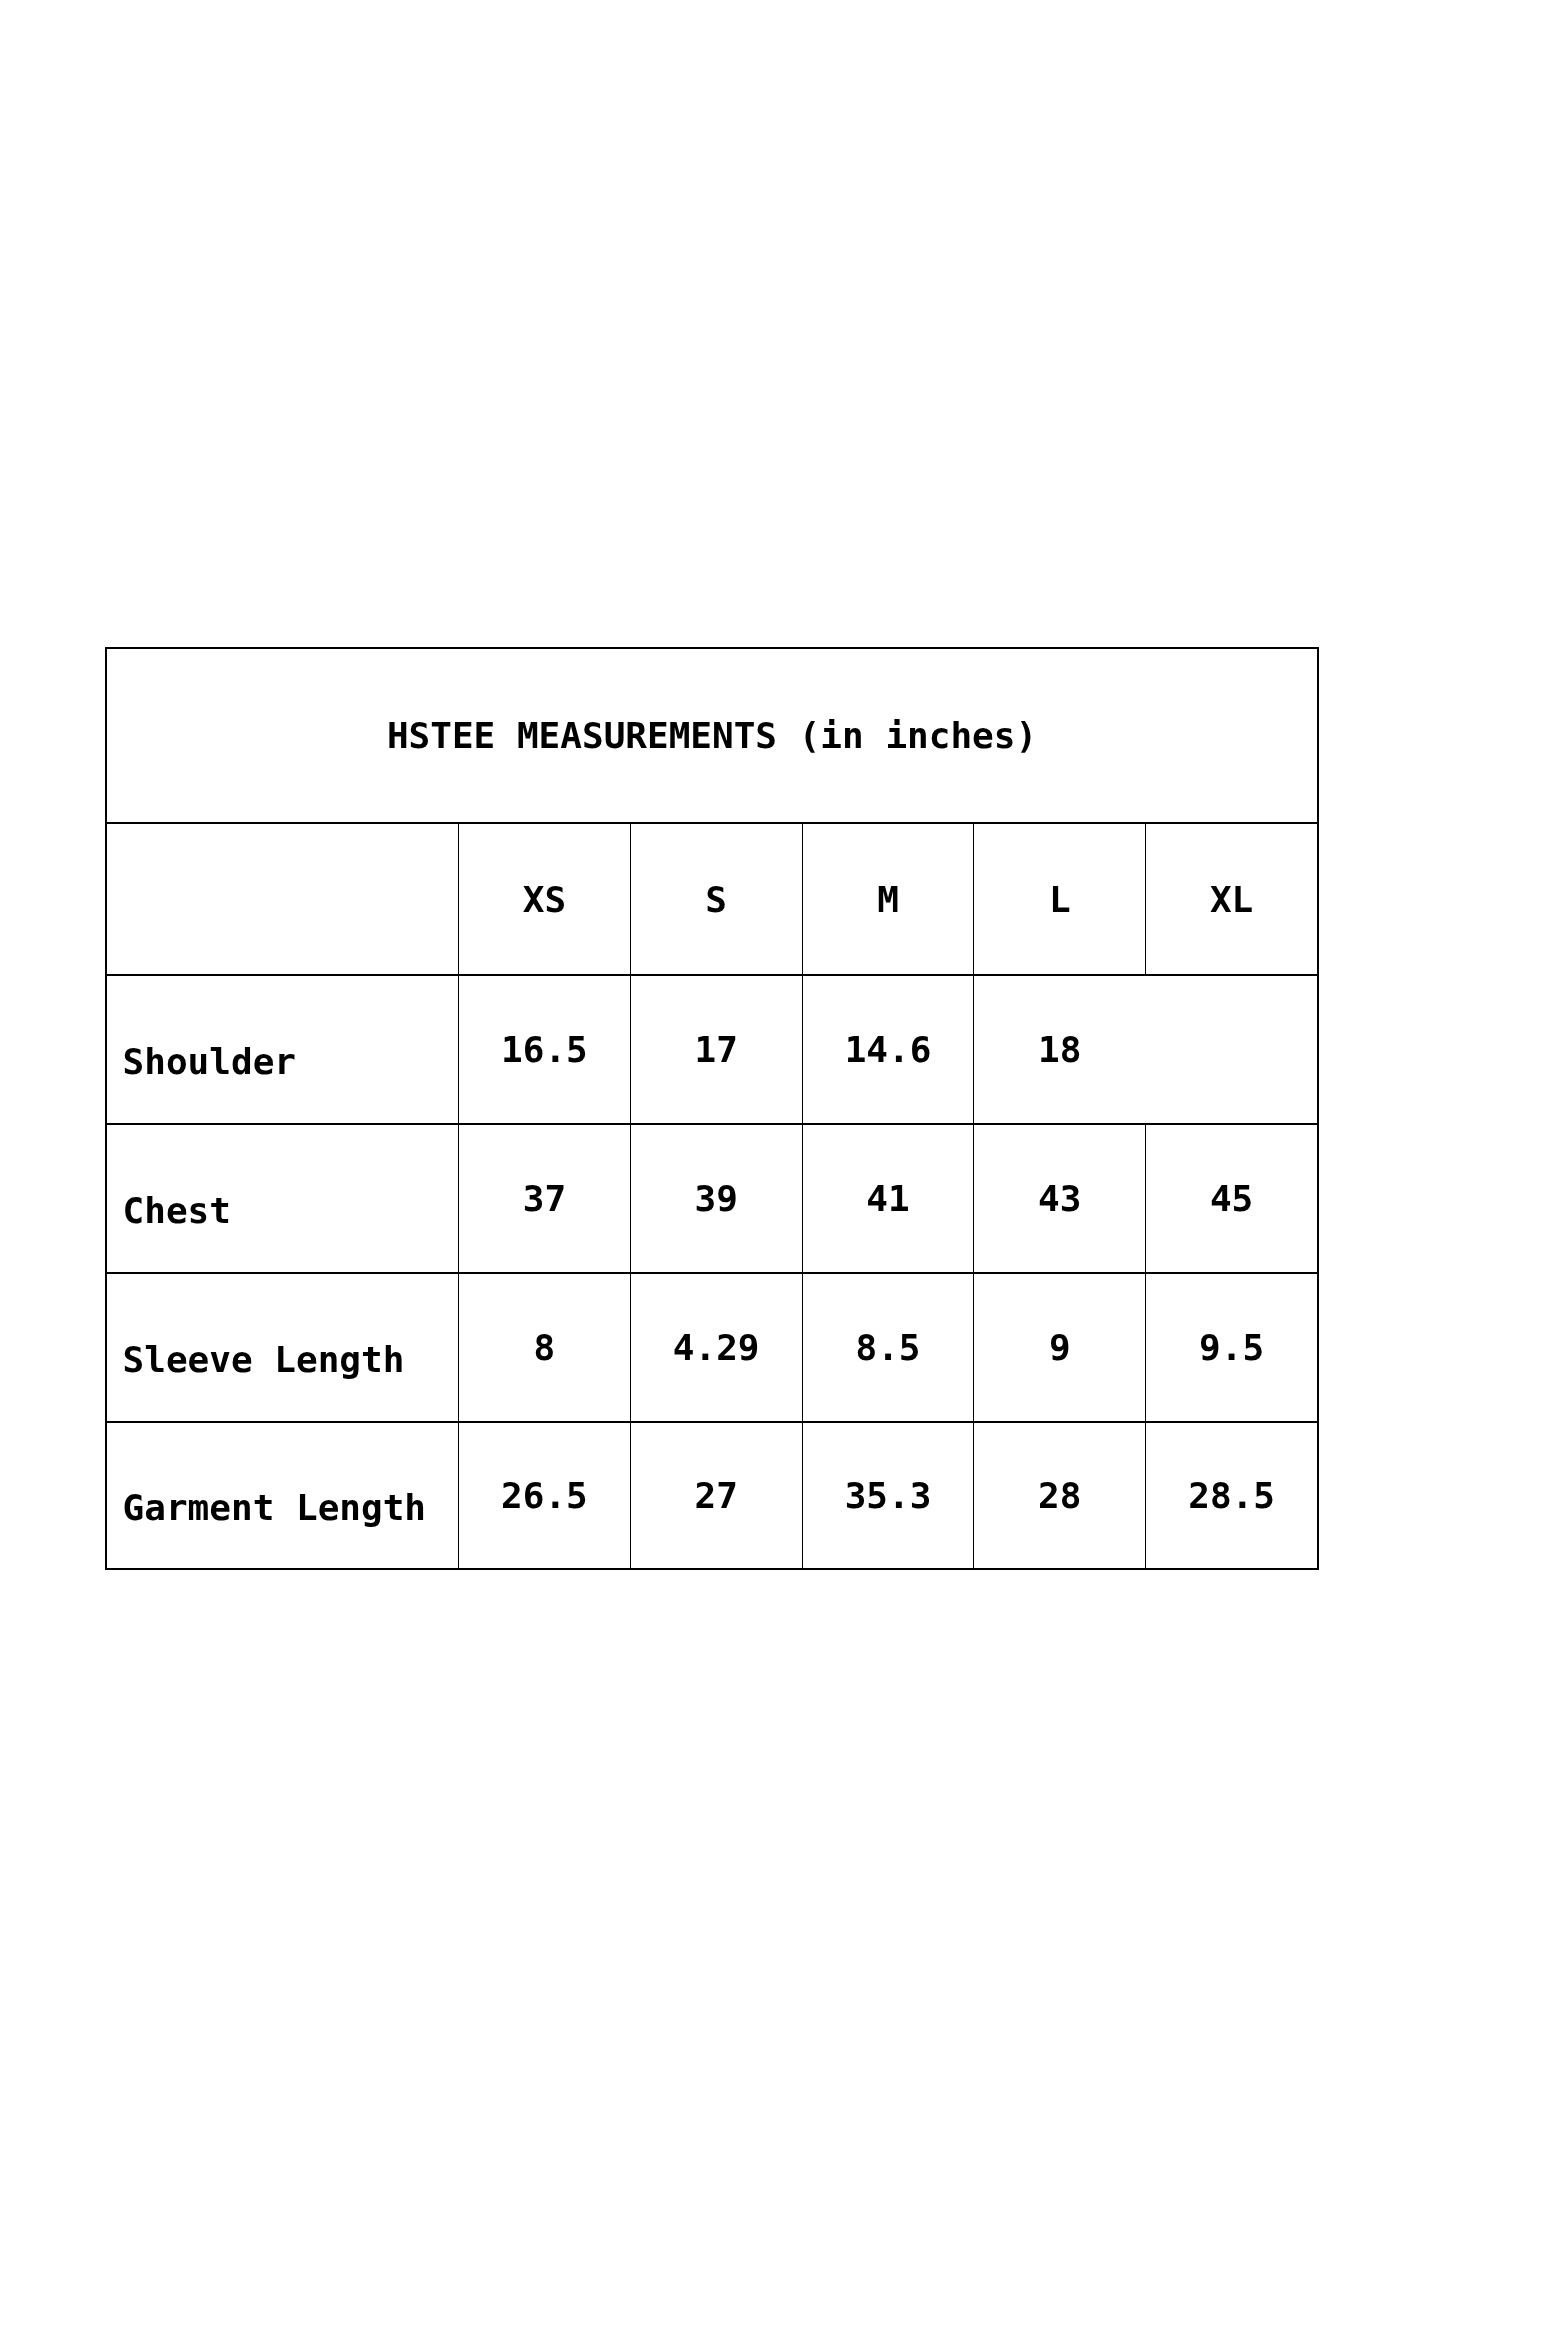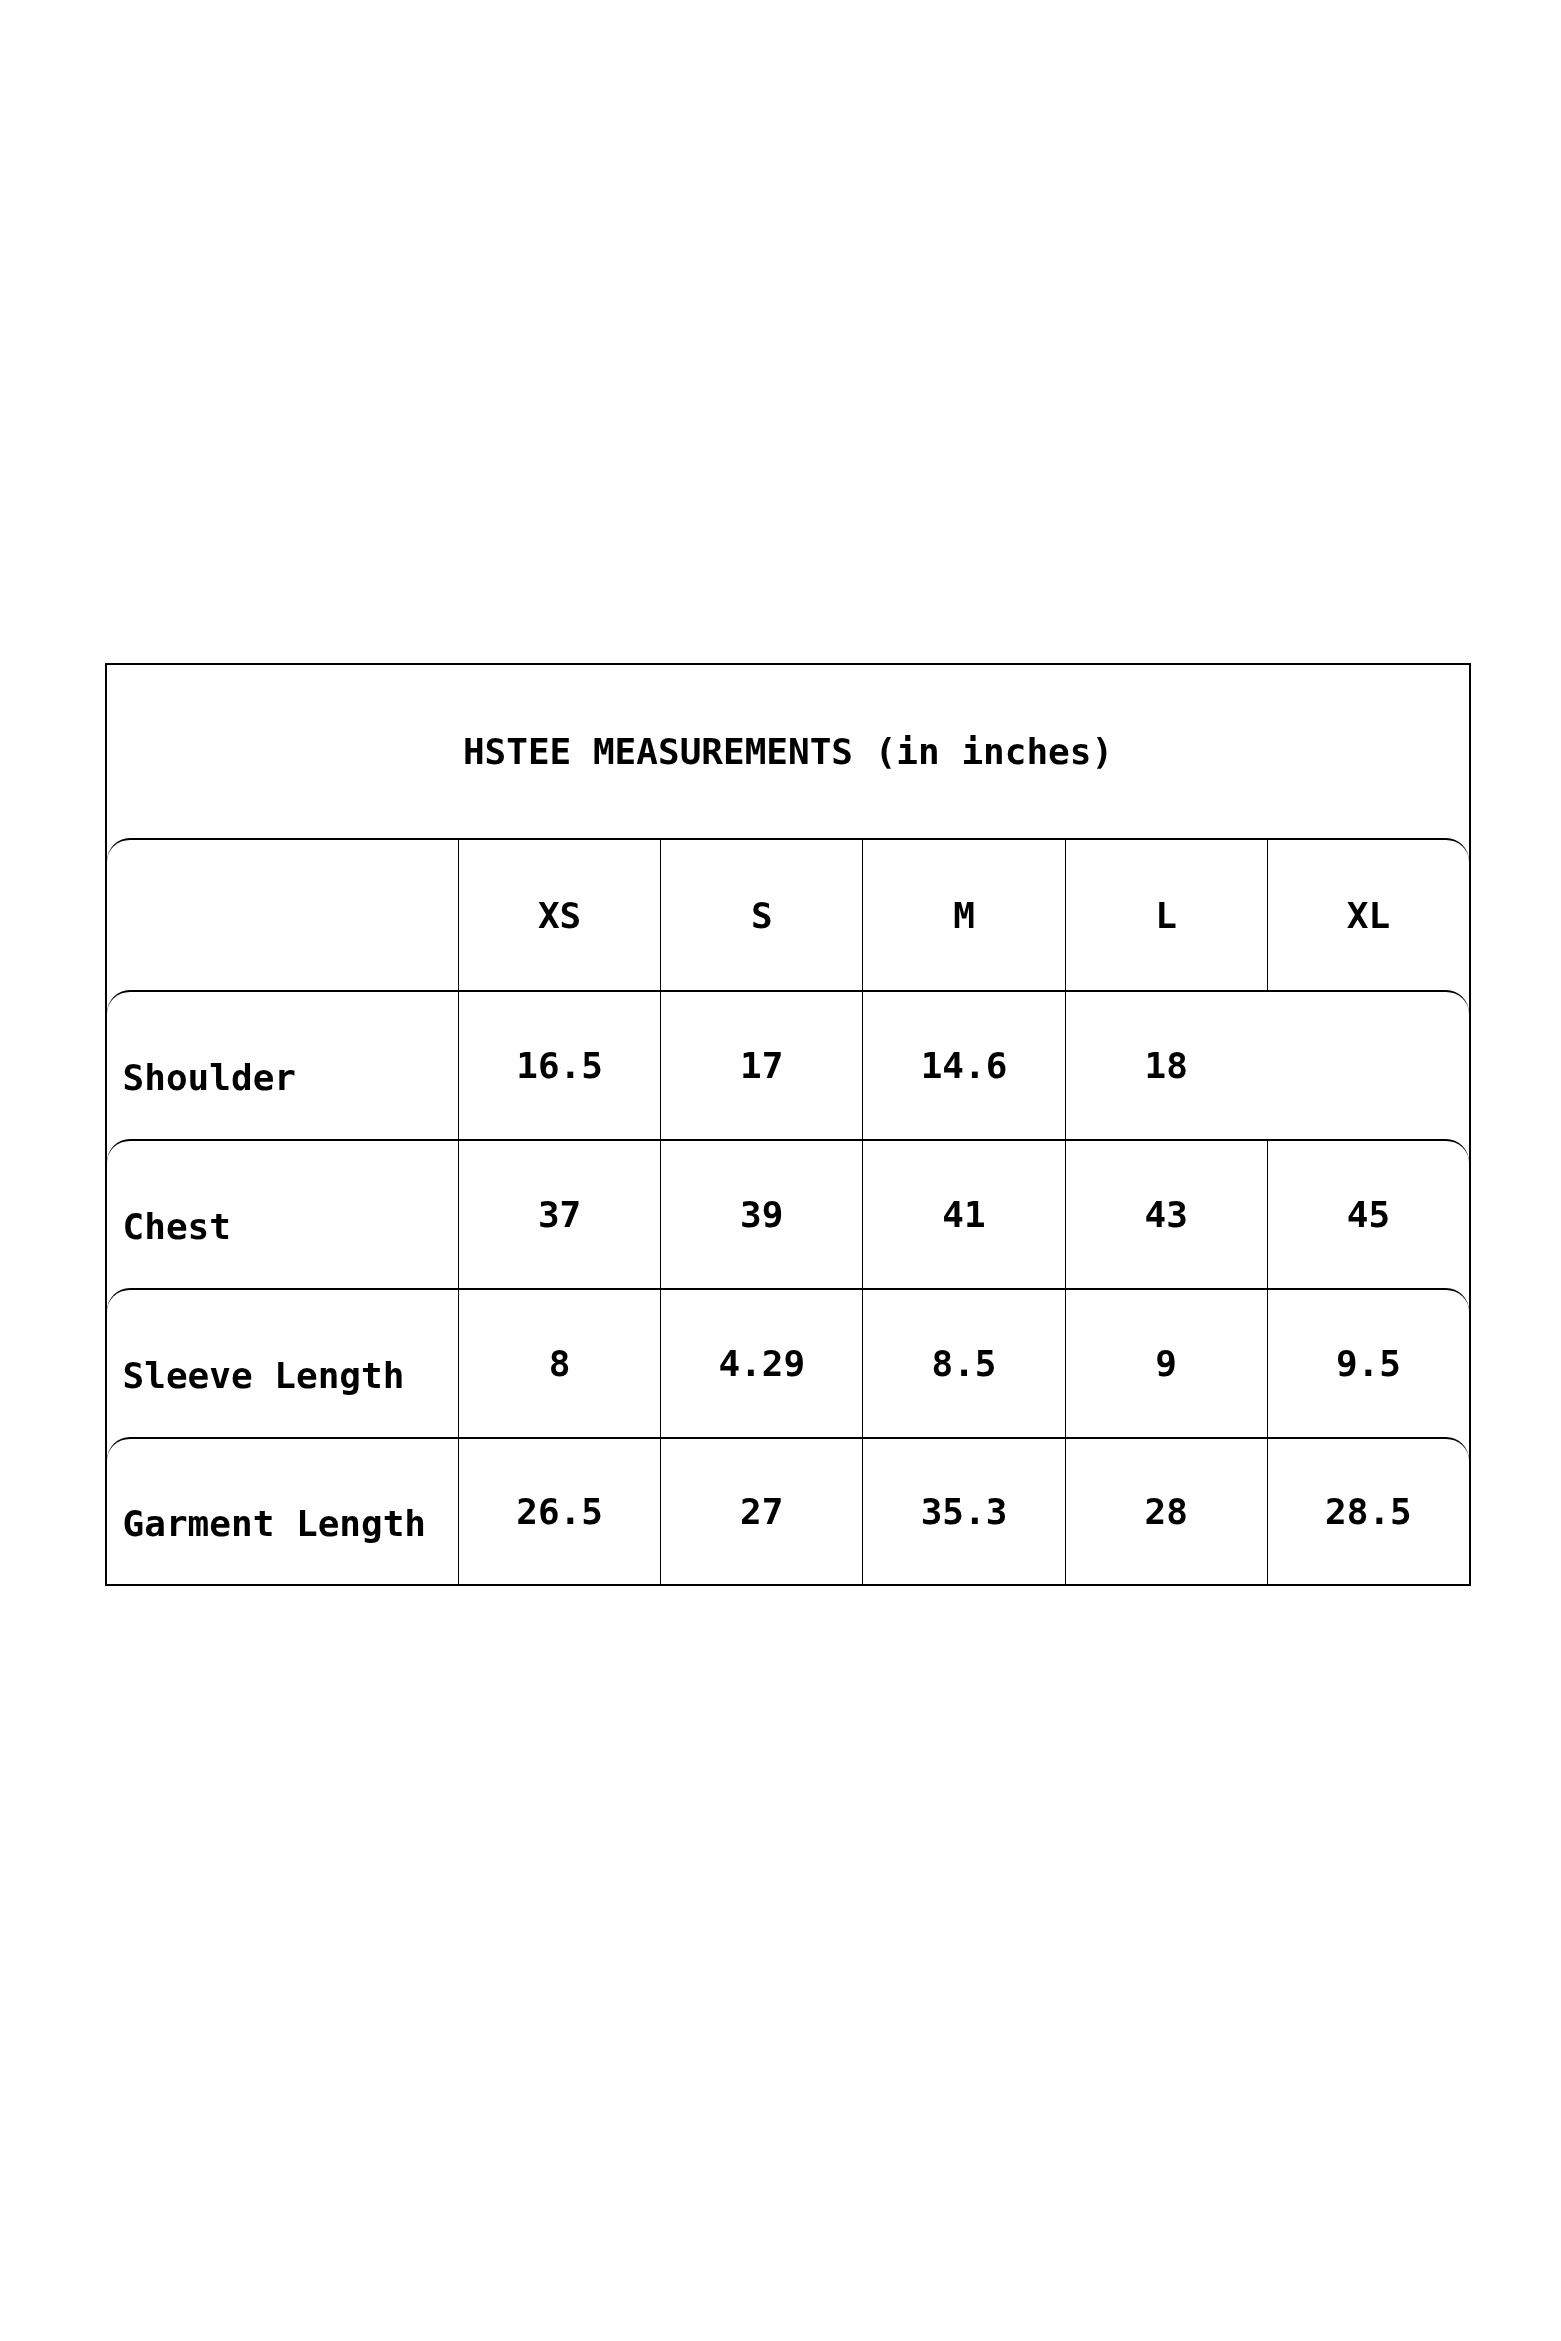--- a/index.html
+++ b/index.html
@@ -10,35 +10,34 @@
     width: 1561px;
     height: 2342px;
     background: #ffffff;
     font-family: "DejaVu Sans Mono", "Liberation Mono", monospace;
     color: #000000;
     position: relative;
   }
   .size-table {
     position: absolute;
     left: 105px;
-    top: 663px;
-    width: 1366px;
+    top: 647px;
+    width: 1214px;
     height: 923px;
     box-sizing: border-box;
     border: 2.3px solid #000000;
     background: #ffffff;
     display: grid;
     grid-template-rows: 173px 152px 149px 149px 149px auto;
   }
   .row {
     display: grid;
     grid-template-columns: 351px repeat(5, 1fr);
     box-sizing: border-box;
     border-top: 2.3px solid #000000;
-    border-radius: 23px;
   }
   .title-row {
     display: flex;
     align-items: center;
     justify-content: center;
     border-top: none;
     box-sizing: border-box;
   }
   .title {
     font-size: 36px;

